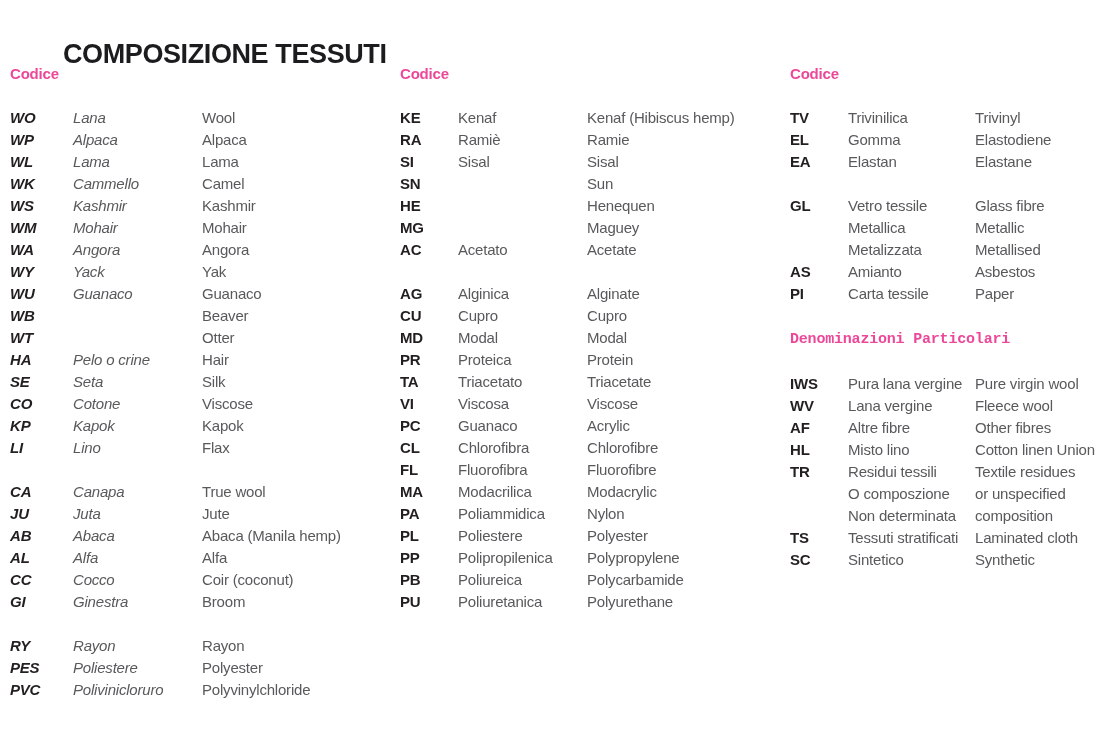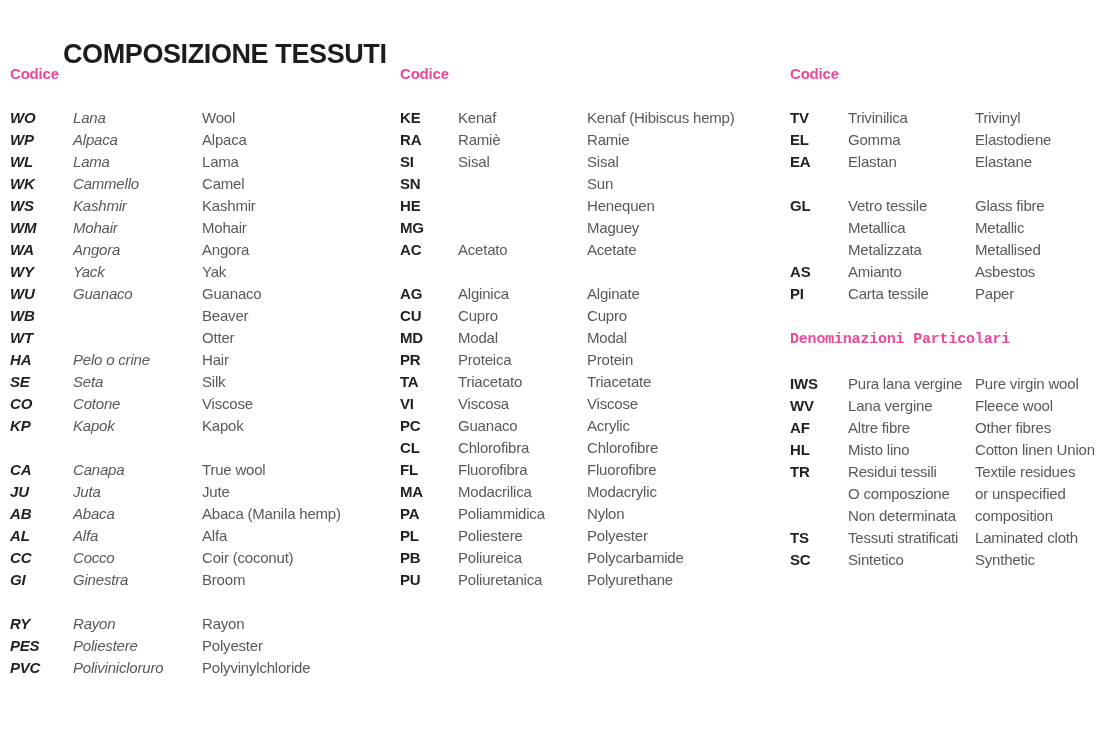--- a/index.html
+++ b/index.html
@@ -151,20 +151,25 @@
         <div class="row">
           <span class="code">CO</span>
           <span class="italian">Cotone</span>
           <span class="english">Viscose</span>
         </div>
         <div class="row">
           <span class="code">KP</span>
           <span class="italian">Kapok</span>
           <span class="english">Kapok</span>
         </div>
+        <div class="row">
+          <span class="code">LI</span>
+          <span class="italian">Lino</span>
+          <span class="english">Flax</span>
+        </div>
       </div>
       <div class="group">
         <div class="row">
           <span class="code">CA</span>
           <span class="italian">Canapa</span>
           <span class="english">True wool</span>
         </div>
         <div class="row">
           <span class="code">JU</span>
           <span class="italian">Juta</span>
@@ -304,20 +309,25 @@
           <span class="code">PA</span>
           <span class="italian">Poliammidica</span>
           <span class="english">Nylon</span>
         </div>
         <div class="row">
           <span class="code">PL</span>
           <span class="italian">Poliestere</span>
           <span class="english">Polyester</span>
         </div>
         <div class="row">
+          <span class="code">PP</span>
+          <span class="italian">Polipropilenica</span>
+          <span class="english">Polypropylene</span>
+        </div>
+        <div class="row">
           <span class="code">PB</span>
           <span class="italian">Poliureica</span>
           <span class="english">Polycarbamide</span>
         </div>
         <div class="row">
           <span class="code">PU</span>
           <span class="italian">Poliuretanica</span>
           <span class="english">Polyurethane</span>
         </div>
       </div>

